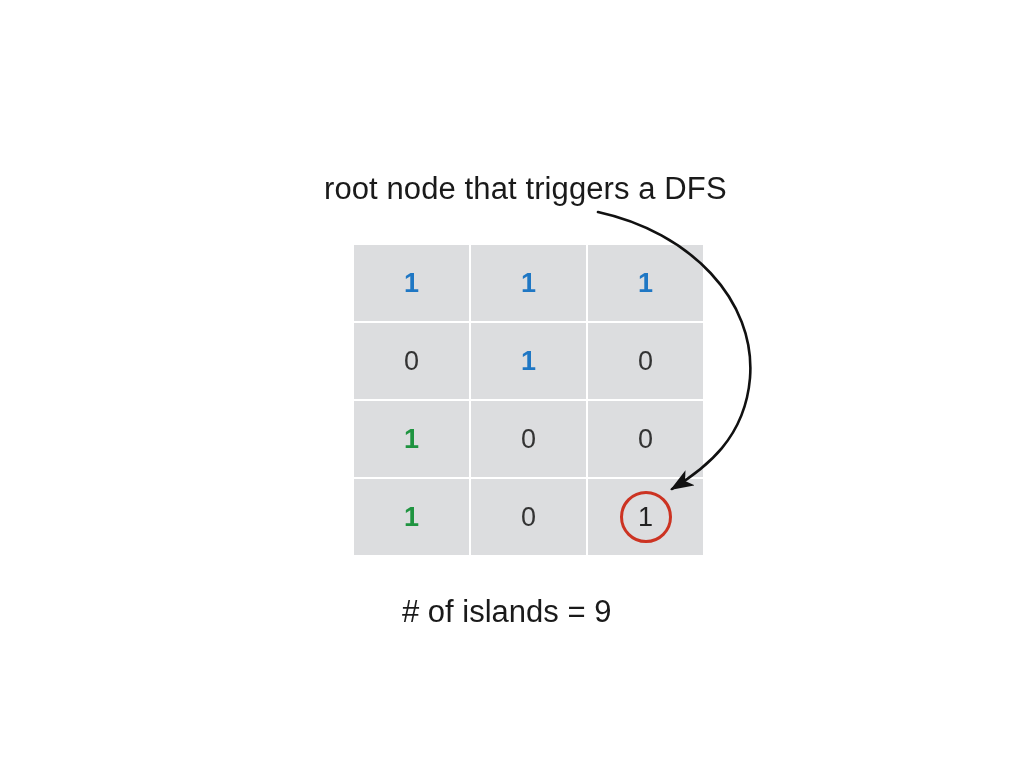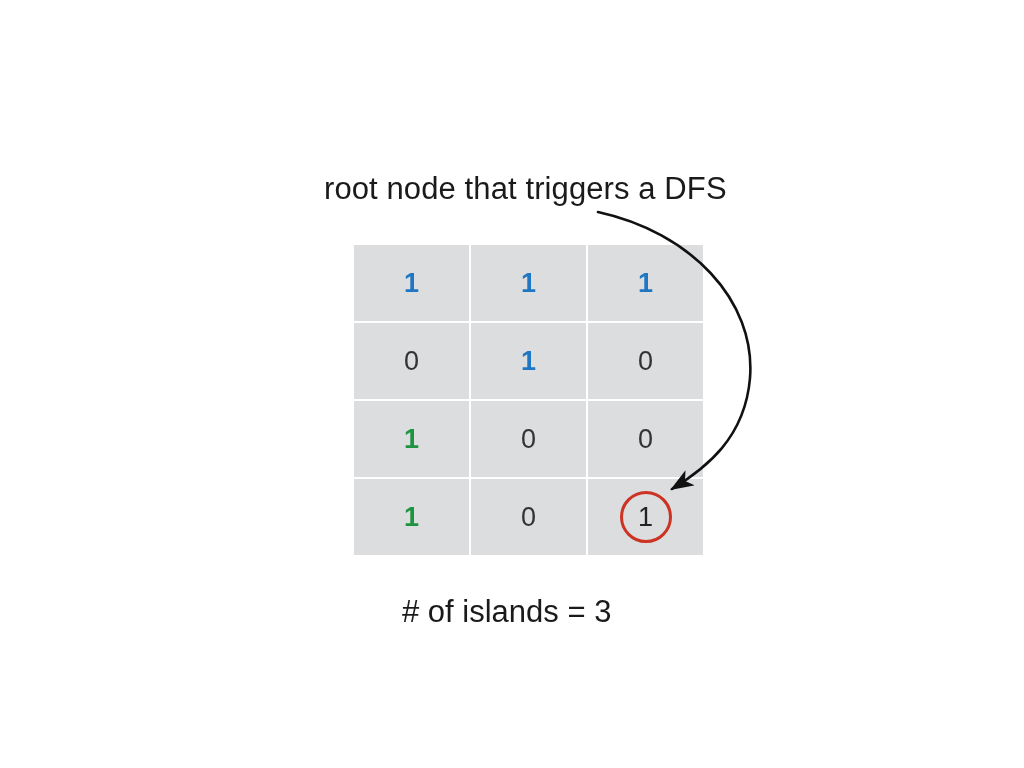--- a/index.html
+++ b/index.html
@@ -159,21 +159,21 @@
           </tr>
           <tr>
             <td style="background: rgb(220, 221, 223);"><span class="cell-inner v-green" style="color: rgb(31, 148, 64);">1</span></td>
             <td style="background: rgb(220, 221, 223);"><span class="cell-inner v-zero" style="color: rgb(51, 51, 51);">0</span></td>
             <td style="background: rgb(220, 221, 223);"><span class="cell-inner v-plain">1</span><span class="circle-mark" style="border-color: rgb(204, 51, 34);"></span></td>
           </tr>
         </tbody>
     </table>
   </div>
 
-  <div class="caption"># of islands = 3</div>
+  <div class="caption"># of islands = 9</div>
 
   <svg id="arrow-layer" viewBox="0 0 1024 768" width="1024" height="768" xmlns="http://www.w3.org/2000/svg">
     <defs>
       <marker id="arrowhead" markerWidth="10" markerHeight="10" refX="8.2" refY="3.4" orient="auto" markerUnits="strokeWidth">
         <path d="M0,0 L9,3.4 L0,6.8 L2.3,3.4 Z" fill="#111111"></path>
       </marker>
     </defs>
     <path id="arrow-path" d="M598,212 C 690,232 756,300 750,378 C 745,438 706,468 672,489" fill="none" stroke="#111111" stroke-width="2.6" stroke-linecap="round" marker-end="url(#arrowhead)"></path>
   </svg>
 

